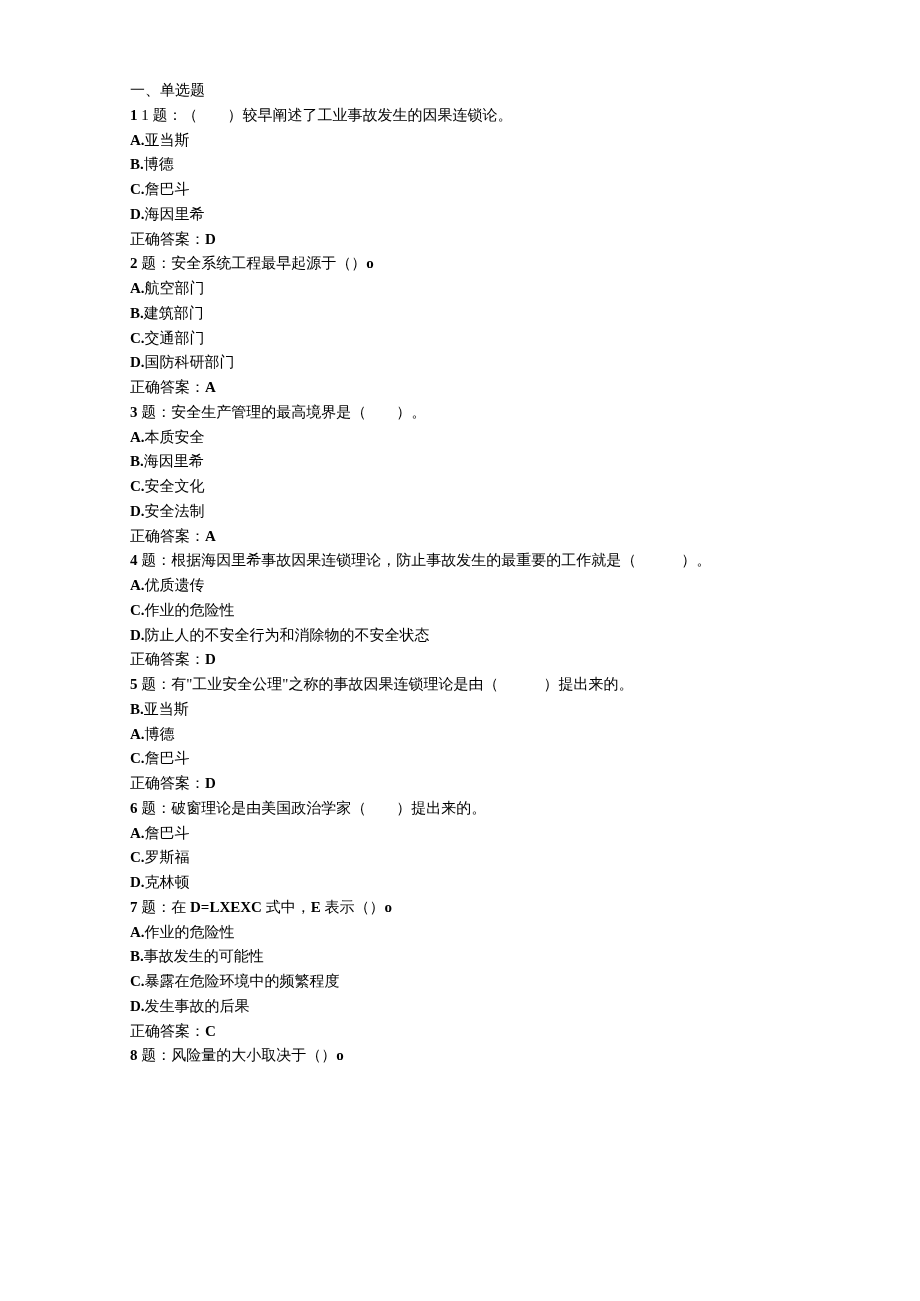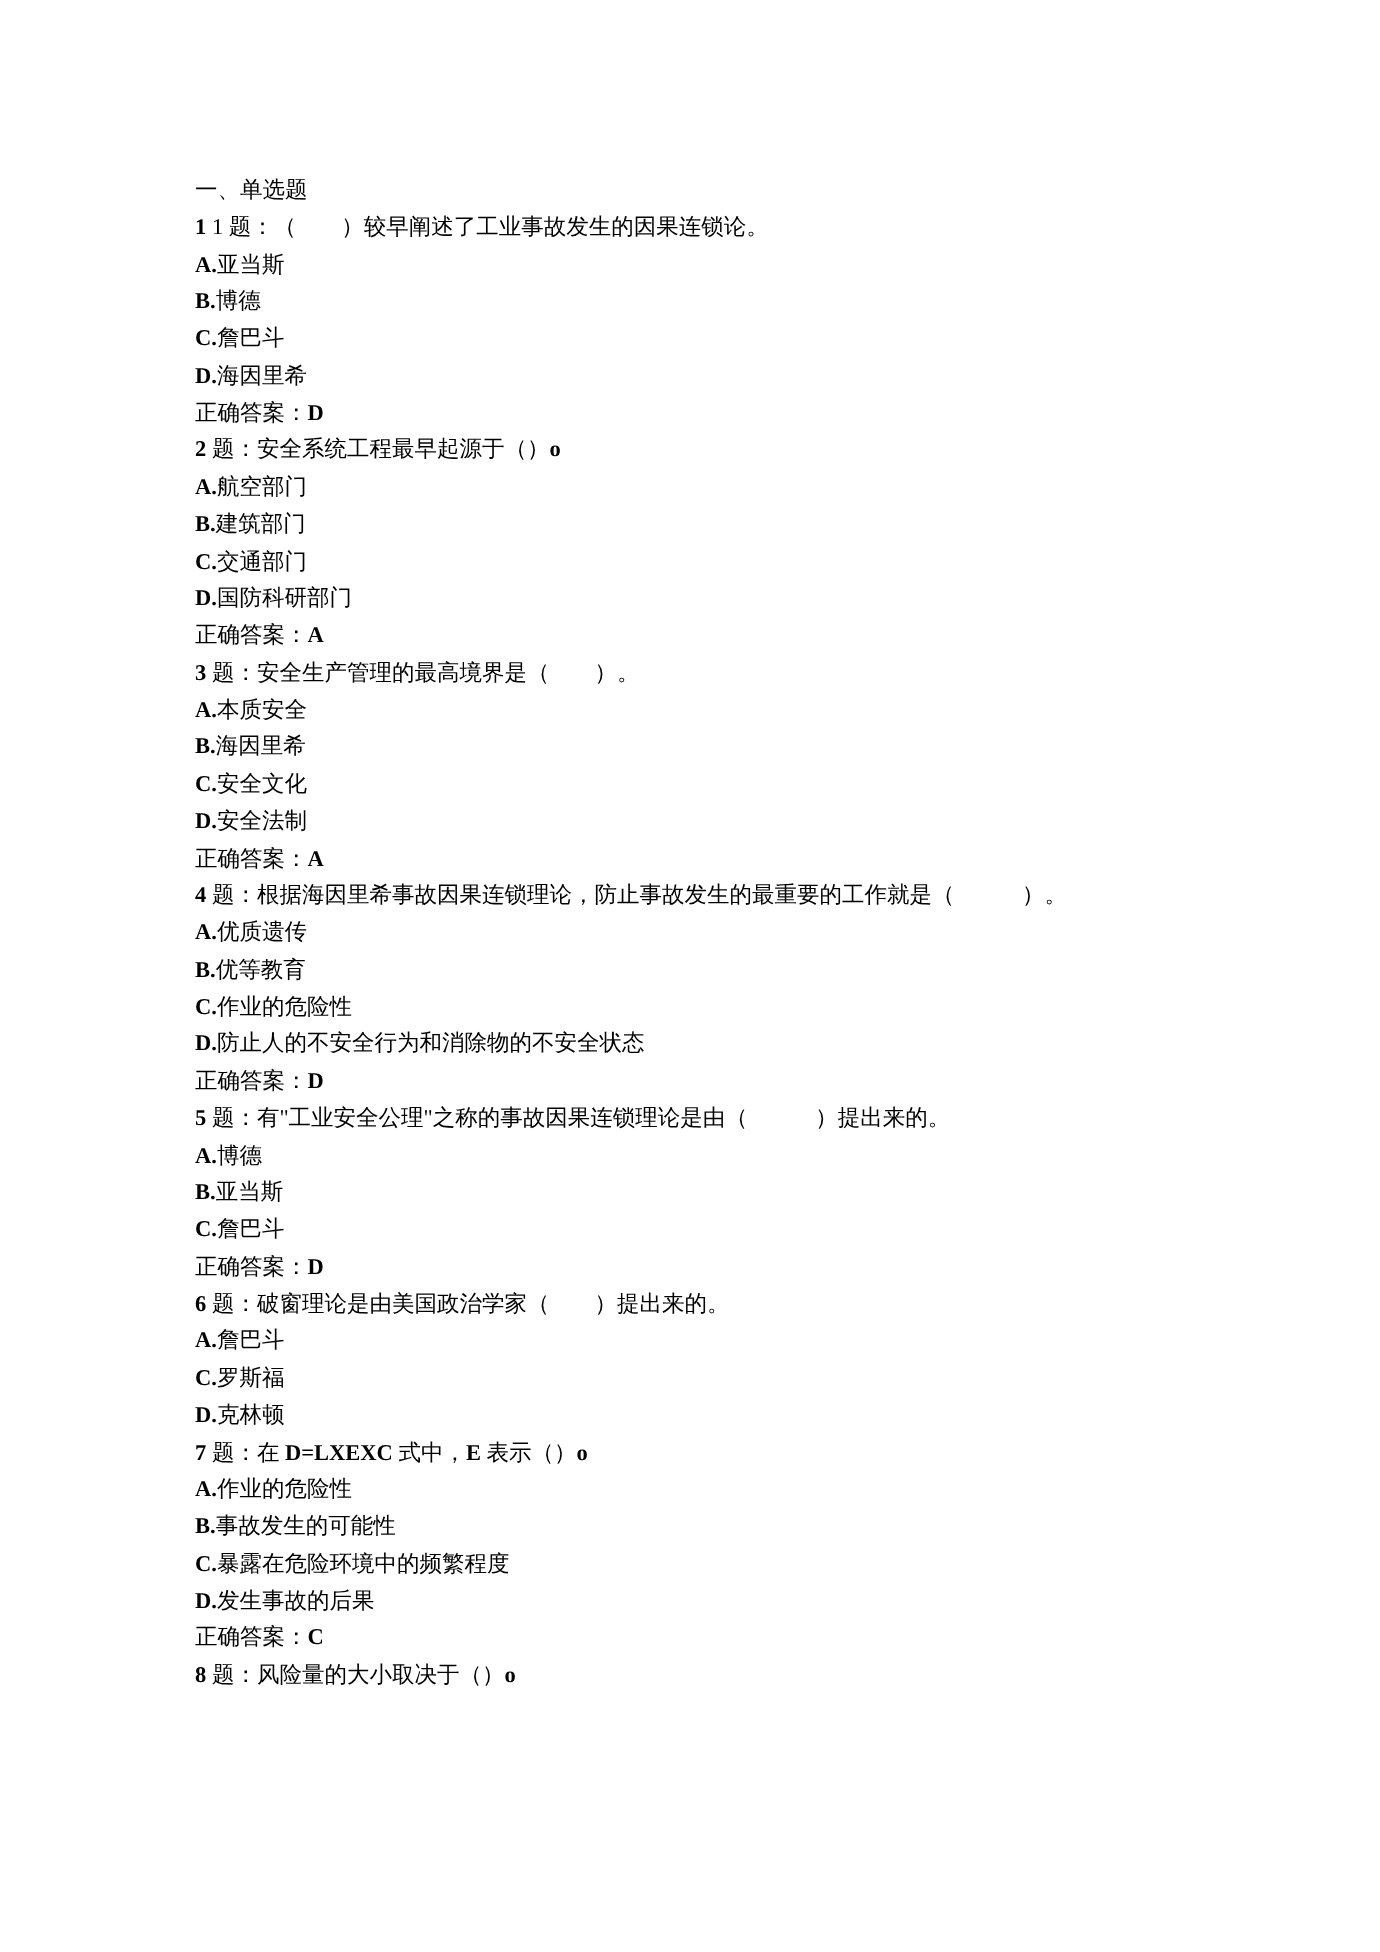--- a/index.html
+++ b/index.html
@@ -7,21 +7,21 @@
     padding: 0;
     background: #ffffff;
     font-family: "SimSun", "宋体", serif;
     font-size: 15px;
     color: #000000;
     line-height: 1.65;
   }
   .page {
     width: 920px;
     min-height: 1301px;
-    padding: 115px 130px 60px 130px;
+    padding: 78px 130px 60px 130px;
     box-sizing: border-box;
     border-radius: 30px;
   }
   .line {
     margin: 0;
     white-space: pre-wrap;
   }
   .bold {
     font-weight: bold;
   }
@@ -55,30 +55,29 @@
     <p class="line"><span class="bold">A.</span><span>本质安全</span></p>
     <p class="line"><span class="bold">B.</span><span>海因里希</span></p>
     <p class="line"><span class="bold">C.</span><span>安全文化</span></p>
     <p class="line"><span class="bold">D.</span><span>安全法制</span></p>
     <p class="line">正确答案：<span class="bold">A</span></p>
   </div>
 
   <div>
     <p class="line"><span class="bold">4</span> 题：根据海因里希事故因果连锁理论，防止事故发生的最重要的工作就是（　　　）。</p>
     <p class="line"><span class="bold">A.</span><span>优质遗传</span></p>
-    <p class="line"><span class="bold">B.</span><span>优等教育</span></p>
     <p class="line"><span class="bold">C.</span><span>作业的危险性</span></p>
     <p class="line"><span class="bold">D.</span><span>防止人的不安全行为和消除物的不安全状态</span></p>
     <p class="line">正确答案：<span class="bold">D</span></p>
   </div>
 
   <div>
     <p class="line"><span class="bold">5</span> 题：有"工业安全公理"之称的事故因果连锁理论是由（　　　）提出来的。</p>
+    <p class="line"><span class="bold">B.</span><span>亚当斯</span></p>
     <p class="line"><span class="bold">A.</span><span>博德</span></p>
-    <p class="line"><span class="bold">B.</span><span>亚当斯</span></p>
     <p class="line"><span class="bold">C.</span><span>詹巴斗</span></p>
     <p class="line">正确答案：<span class="bold">D</span></p>
   </div>
 
   <div>
     <p class="line"><span class="bold">6</span> 题：破窗理论是由美国政治学家（　　）提出来的。</p>
     <p class="line"><span class="bold">A.</span><span>詹巴斗</span></p>
     <p class="line"><span class="bold">C.</span><span>罗斯福</span></p>
     <p class="line"><span class="bold">D.</span><span>克林顿</span></p>
   </div>

